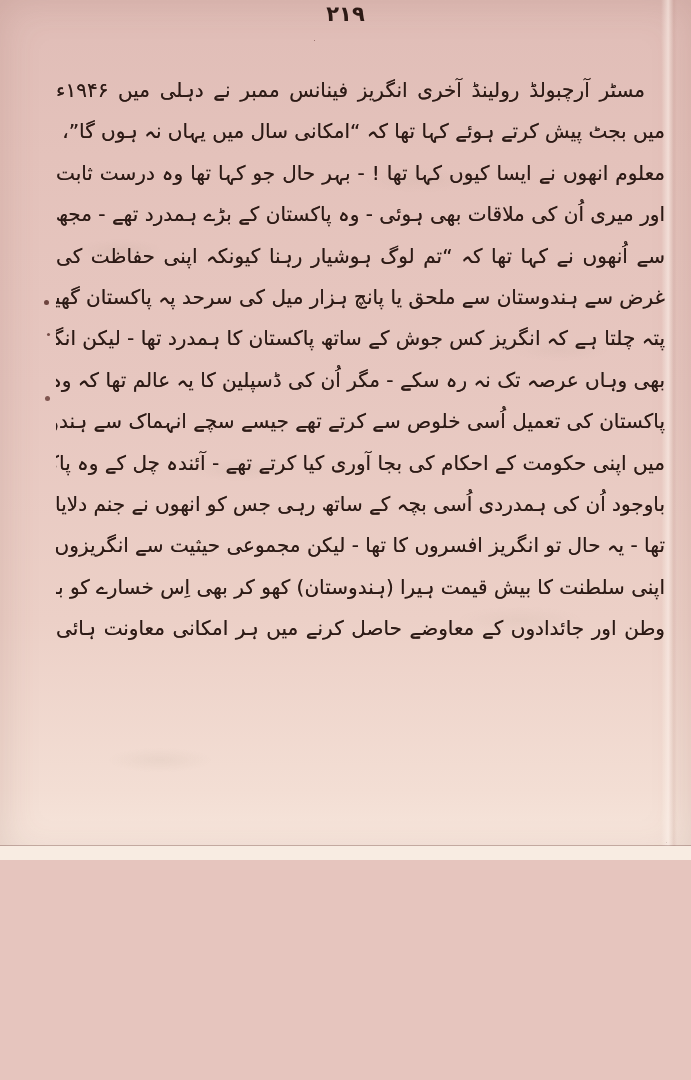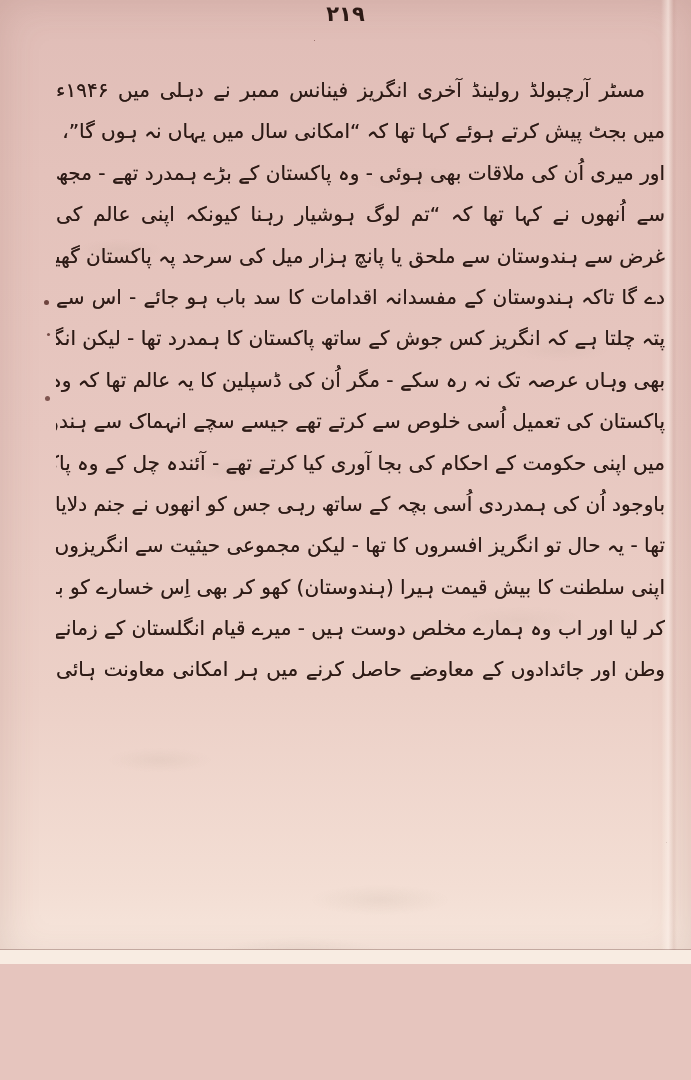--- a/index.html
+++ b/index.html
@@ -2,21 +2,21 @@
 <html lang="ur" dir="rtl"><head>
 <meta charset="utf-8">
 <style>
   html,body{margin:0;padding:0;}
   body{
     width:691px;height:1080px;overflow:hidden;
     font-family:"DejaVu Sans",sans-serif;
     background:#e6c5be;
   }
   .page{
-    position:relative;width:691px;height:964px;overflow:hidden;
+    position:relative;width:691px;height:860px;overflow:hidden;
     background:linear-gradient(180deg,#e0bdb7 0%,#e4c2bb 18%,#e7c7c0 45%,#ecd0c7 72%,#f3ded4 92%,#f7e7dd 100%);
     box-shadow:inset 0 0 40px rgba(120,70,60,.18);
   }
   
   .bleed{
     position:absolute;inset:0;pointer-events:none;opacity:.55;
     background:
       radial-gradient(ellipse 60px 16px at 120px 250px, rgba(150,135,115,.16), transparent 70%),
       radial-gradient(ellipse 80px 18px at 420px 180px, rgba(150,135,115,.13), transparent 70%),
       radial-gradient(ellipse 70px 16px at 240px 470px, rgba(150,135,115,.15), transparent 70%),
@@ -78,32 +78,31 @@
   <div class="bleed"></div>
   <div class="specks"></div>
   <div class="right-crease"></div>
 
   <div class="page-number">۲۱۹</div>
 
   <div class="text-block">
       <div class="para">
         <div class="line first">مسٹر آرچبولڈ رولینڈ آخری انگریز فینانس ممبر نے دہلی میں ۱۹۴۶ء</div>
         <div class="line">میں بجٹ پیش کرتے ہوئے کہا تھا کہ “امکانی سال میں یہاں نہ ہوں گا”، نہ</div>
+        <div class="line">معلوم انھوں نے ایسا کیوں کہا تھا ! - بہر حال جو کہا تھا وہ درست ثابت</div>
         <div class="line">اور میری اُن کی ملاقات بھی ہوئی - وہ پاکستان کے بڑے ہمدرد تھے - مجھ</div>
-        <div class="line">سے اُنھوں نے کہا تھا کہ “تم لوگ ہوشیار رہنا کیونکہ اپنی عالم کی</div>
+        <div class="line">سے اُنھوں نے کہا تھا کہ “تم لوگ ہوشیار رہنا کیونکہ اپنی حفاظت کی</div>
         <div class="line">غرض سے ہندوستان سے ملحق یا پانچ ہزار میل کی سرحد پہ پاکستان گھیرا ڈال</div>
-        <div class="line">دے گا تاکہ ہندوستان کے مفسدانہ اقدامات کا سد باب ہو جائے - اس سے</div>
         <div class="line">پتہ چلتا ہے کہ انگریز کس جوش کے ساتھ پاکستان کا ہمدرد تھا - لیکن انگریز</div>
         <div class="line">بھی وہاں عرصہ تک نہ رہ سکے - مگر اُن کی ڈسپلین کا یہ عالم تھا کہ وہ حکومت</div>
         <div class="line">پاکستان کی تعمیل اُسی خلوص سے کرتے تھے جیسے سچے انہماک سے ہندوستان</div>
         <div class="line">میں اپنی حکومت کے احکام کی بجا آوری کیا کرتے تھے - آئندہ چل کے وہ پاکستان</div>
         <div class="line">باوجود اُن کی ہمدردی اُسی بچہ کے ساتھ رہی جس کو انھوں نے جنم دلایا</div>
         <div class="line">تھا - یہ حال تو انگریز افسروں کا تھا - لیکن مجموعی حیثیت سے انگریزوں نے</div>
         <div class="line">اپنی سلطنت کا بیش قیمت ہیرا (ہندوستان) کھو کر بھی اِس خسارے کو برداشت</div>
-        <div class="line">کر لیا اور اب وہ ہمارے مخلص دوست ہیں - میرے قیام انگلستان کے زمانے</div>
       </div>
       <div class="para">
         <div class="line">وطن اور جائدادوں کے معاوضے حاصل کرنے میں ہر امکانی معاونت ہائی</div>
       </div>
     </div>
 
   <div class="bottom-edge"></div>
   <div class="bottom-strip"></div>
 </div>
 

